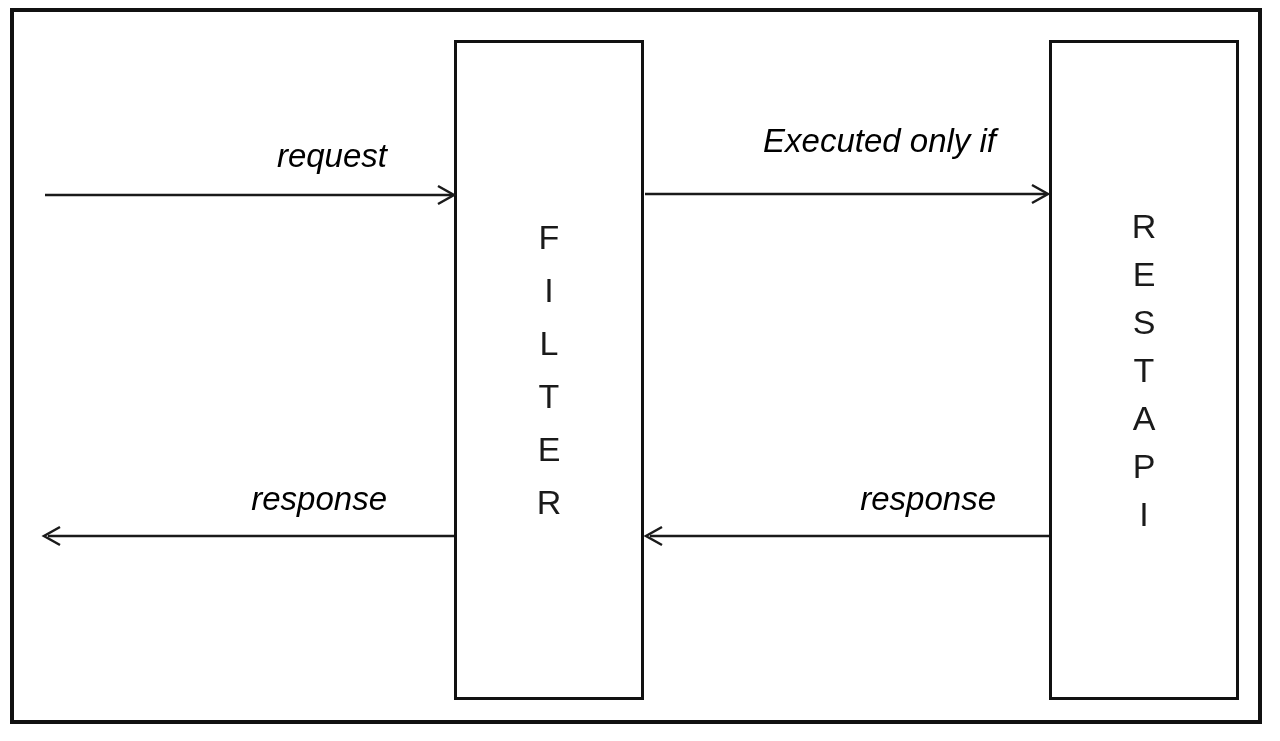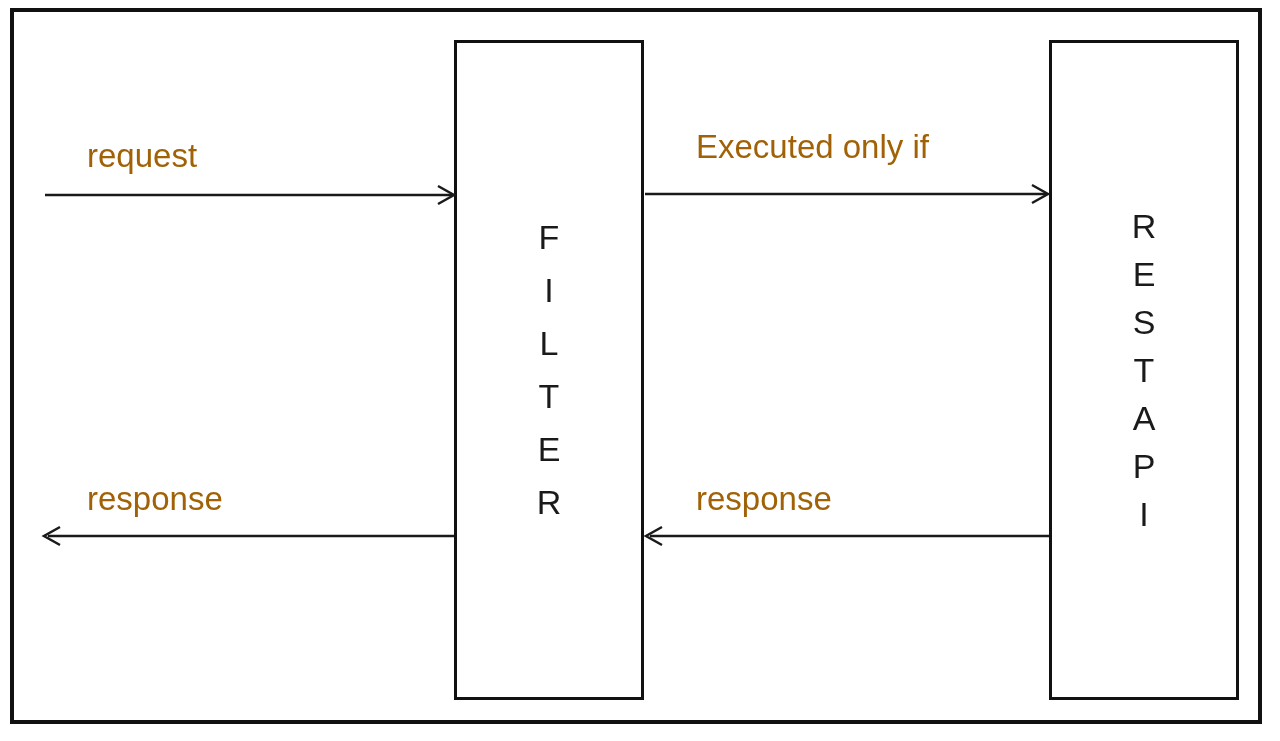--- a/index.html
+++ b/index.html
@@ -52,26 +52,27 @@
     position: absolute;
     left: 0; top: 0;
     width: 1280px;
     height: 741px;
     pointer-events: none;
   }
   .arrow-label {
     position: absolute;
     font-size: 33px;
     line-height: 38px;
-    text-align: left;
+    text-align: right;
     white-space: pre-line;
-    color: #a16207;
+    color: #000000;
+    font-style: italic;
   }
   #label-request   { left: 87px;  width: 300px; top: 137px; }
-  #label-executed  { left: 696px; width: 300px; top: 128px; }
+  #label-executed  { left: 696px; width: 300px; top: 122px; }
   #label-auth      { left: 671px; width: 350px; top: 210px; line-height: 47px; }
   #label-response-outer { left: 87px;  width: 300px; top: 480px; }
   #label-response-inner { left: 696px; width: 300px; top: 480px; }
 </style>
 </head>
 <body>
 
 <div class="canvas">
 
   <div class="outer-frame"></div>

